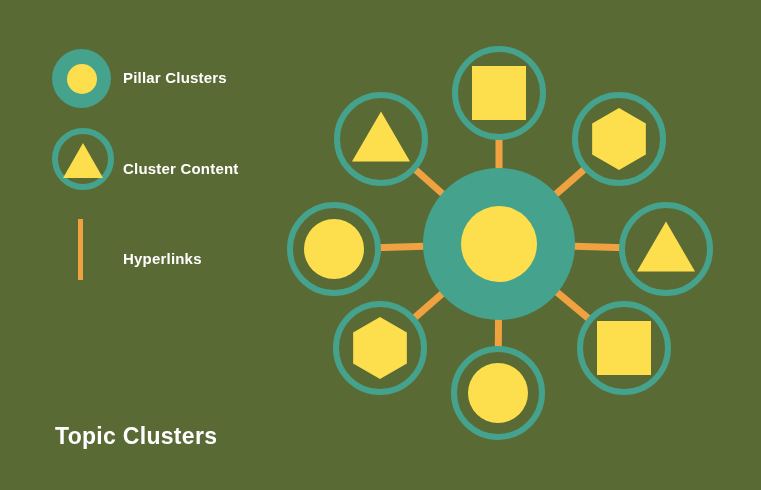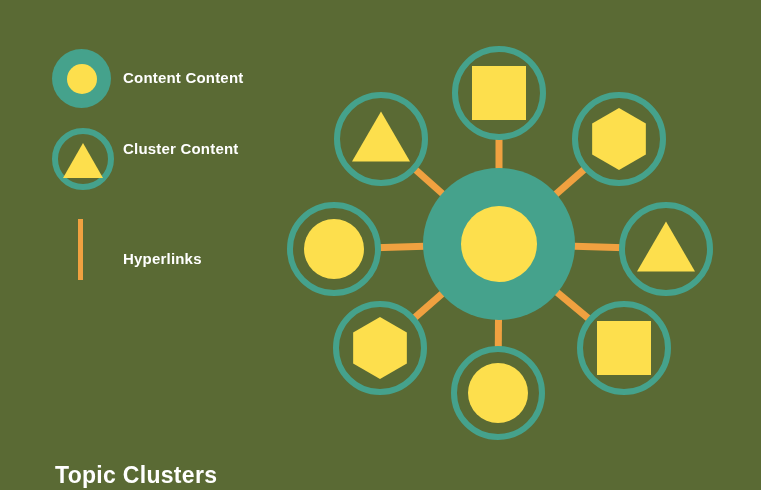--- a/index.html
+++ b/index.html
@@ -73,34 +73,33 @@
     position: absolute;
     left: 123px;
     color: var(--text, #ffffff);
     font-weight: bold;
     font-size: 15px;
     line-height: 18px;
     letter-spacing: 0.2px;
     white-space: nowrap;
   }
   .label-pillar   { top: 69px;  }
-  .label-cluster  { top: 140px; }
+  .label-cluster  { top: 160px; }
   .label-hyperlink{ top: 250px; }
   
   .page-title {
     position: absolute;
     left: 55px;
     top: 423px;
     color: var(--text, #ffffff);
     font-weight: bold;
     font-size: 23px;
     line-height: 26px;
     letter-spacing: 0.3px;
     white-space: nowrap;
-    margin-top: 39px;
   }
 </style>
 </head>
 <body>
 
 <div class="canvas">
 
   <svg id="diagram" class="diagram-svg" viewBox="0 0 761 490">
       <line x1="499" y1="244" x2="499" y2="93" stroke="#f0a140" stroke-width="7"></line>
       <line x1="499" y1="244" x2="619" y2="139" stroke="#f0a140" stroke-width="7"></line>
@@ -127,21 +126,21 @@
       <circle cx="334" cy="249" r="44" fill="#5a6a34" stroke="#45a28c" stroke-width="6"></circle>
       <circle cx="334" cy="249" r="30" fill="#fddf4d"></circle>
       <circle cx="381" cy="139" r="44" fill="#5a6a34" stroke="#45a28c" stroke-width="6"></circle>
       <polygon points="381,111.5 410,161.5 352,161.5" fill="#fddf4d"></polygon>
     </svg>
 
   <div>
     <div class="legend-symbol symbol-pillar">
       <div class="inner-dot"></div>
     </div>
-    <div class="legend-label label-pillar">Content Content</div>
+    <div class="legend-label label-pillar">Pillar Clusters</div>
 
     <div class="legend-symbol symbol-cluster">
       <div class="tri"></div>
     </div>
     <div class="legend-label label-cluster">Cluster Content</div>
 
     <div class="legend-symbol symbol-hyperlink"></div>
     <div class="legend-label label-hyperlink">Hyperlinks</div>
   </div>
 

